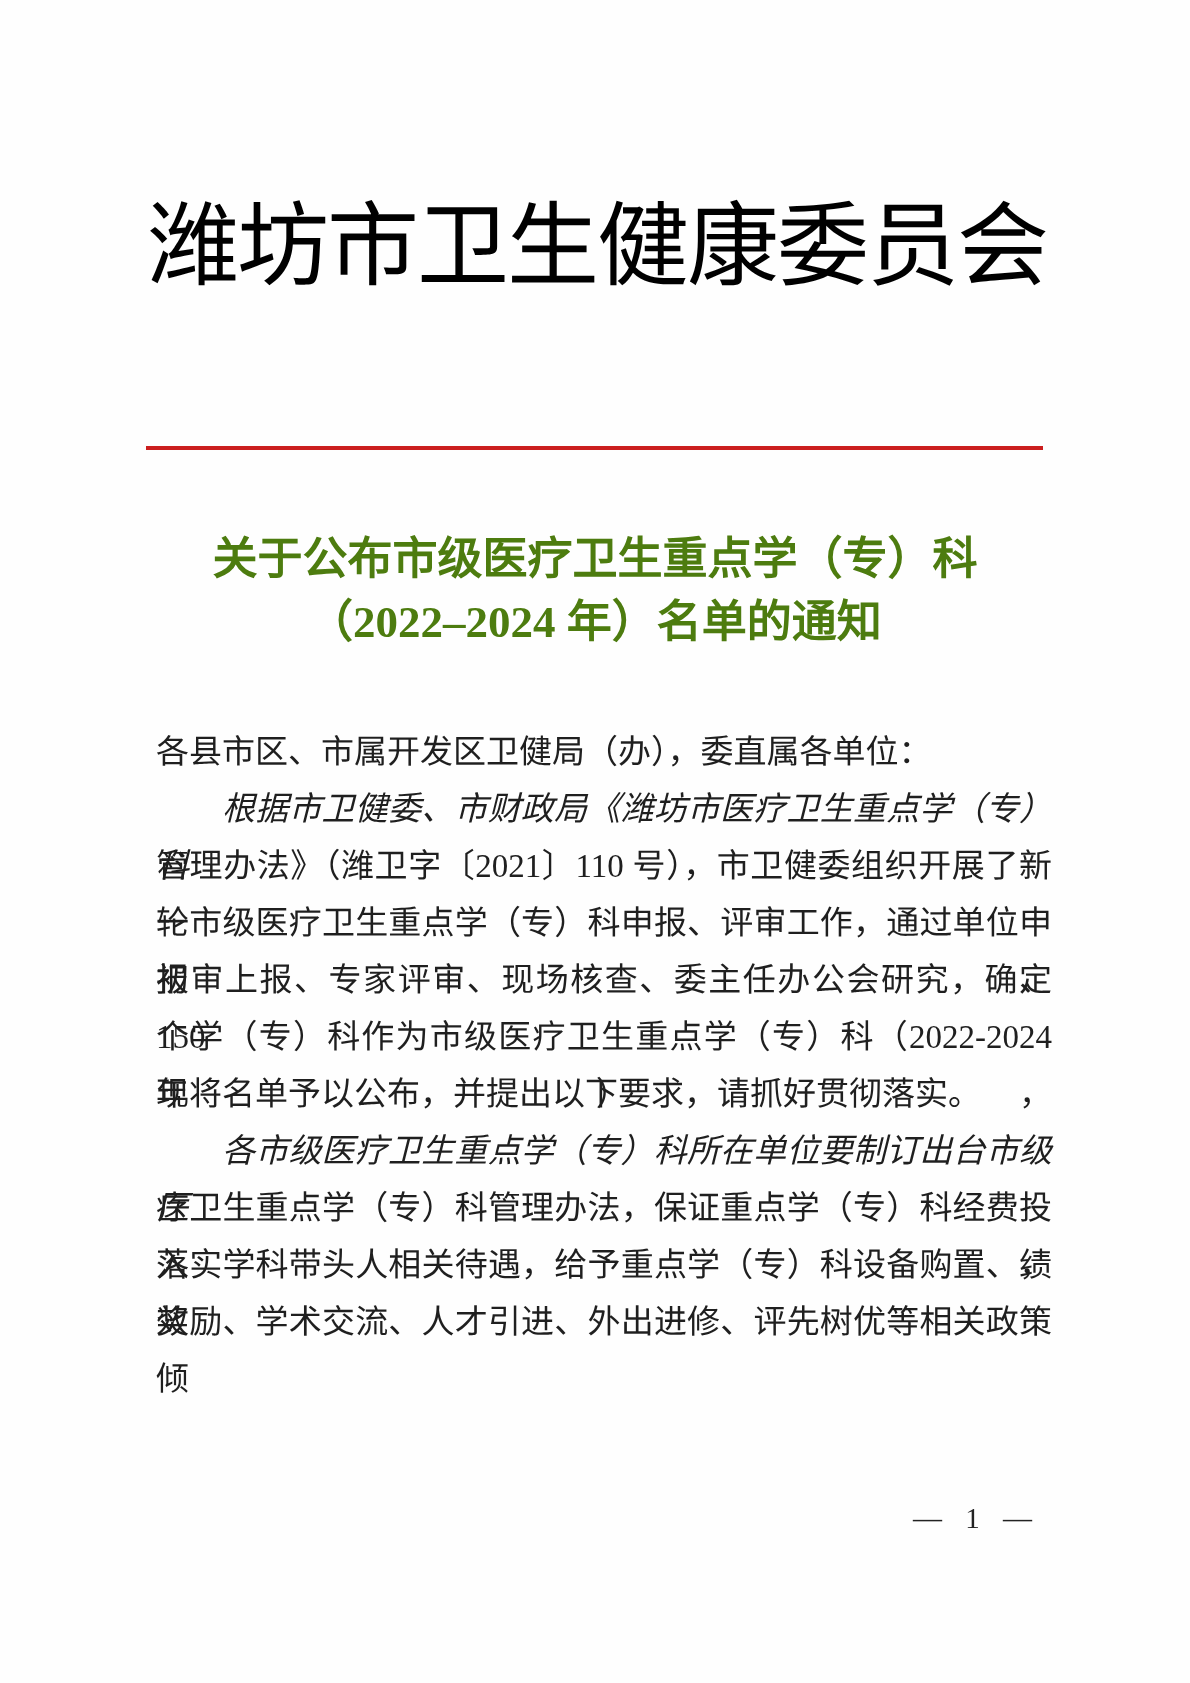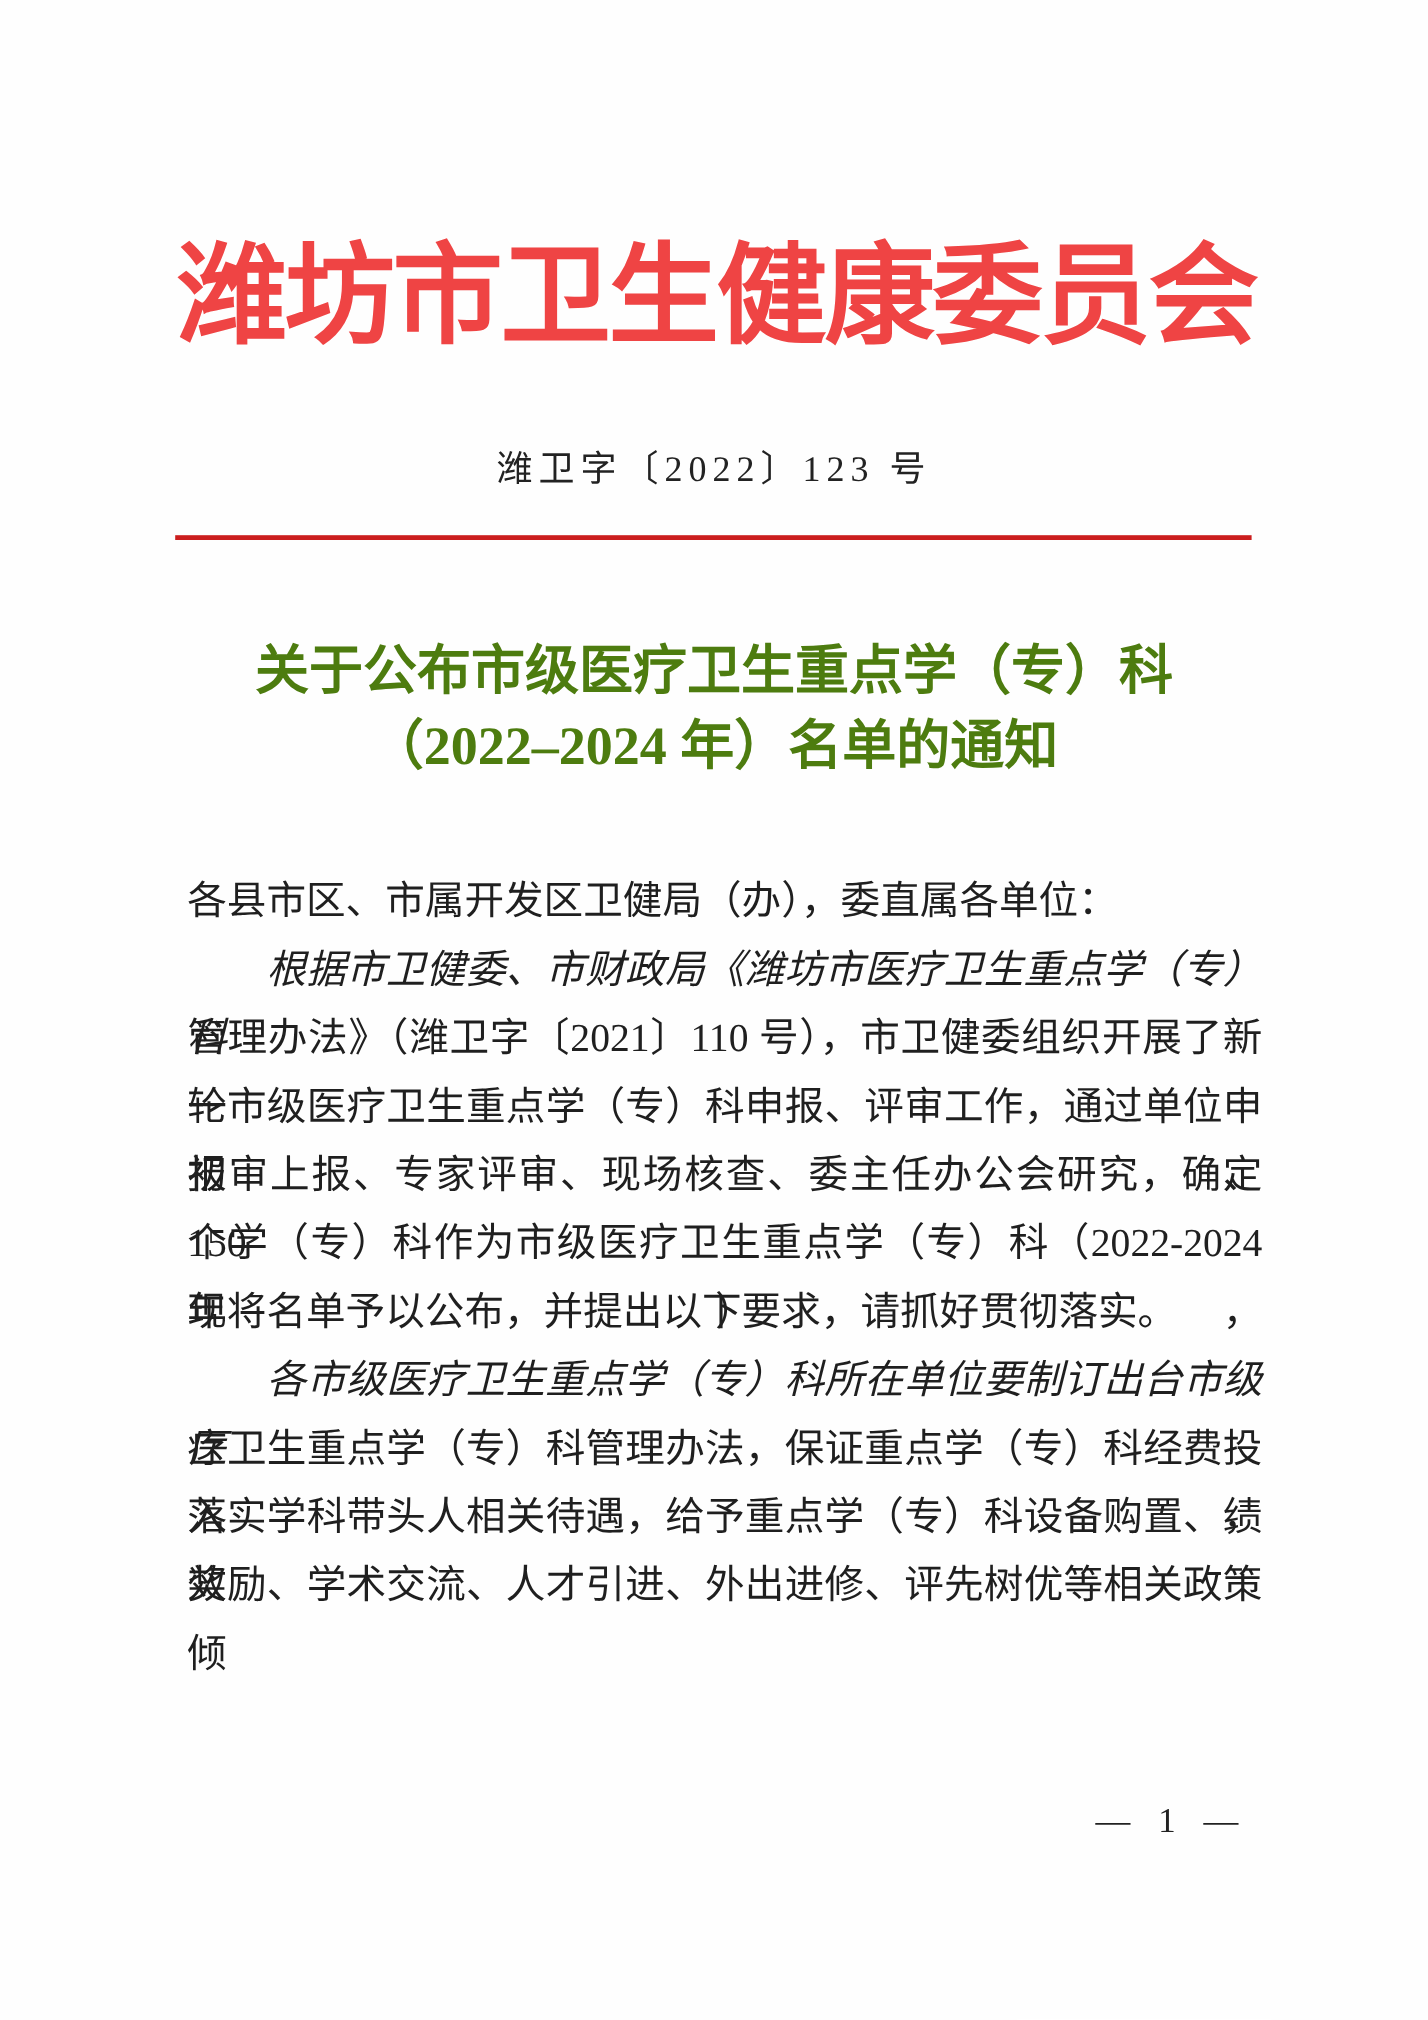--- a/index.html
+++ b/index.html
@@ -17,23 +17,23 @@
     color: #1c1c1c;
     overflow: hidden;
   }
   
   .banner {
     position: absolute;
     top: 188px;
     left: 147px;
     width: 896px;
     font-size: 92px;
-    font-weight: bold;
+    font-weight: normal;
     line-height: 1.3;
-    color: #ef4444;
+    color: #000000;
     text-align: justify;
     text-align-last: justify;
     white-space: nowrap;
     letter-spacing: -2px;
   }
   
   .doc-number {
     position: absolute;
     top: 366px;
     left: 0;
@@ -103,21 +103,20 @@
     color: #222;
   }
 </style>
 </head>
 <body>
 
 <div class="page">
 
   <div class="banner">潍坊市卫生健康委员会</div>
 
-  <div class="doc-number">潍卫字〔2022〕123 号</div>
 
   <div class="red-rule"></div>
 
   <div class="doc-title">
     <div>关于公布市级医疗卫生重点学（专）科</div>
     <div>（2022–2024 年）名单的通知</div>
   </div>
 
   <div class="doc-body">
       <div class="line">各县市区、市属开发区卫健局（办），委直属各单位：</div>

